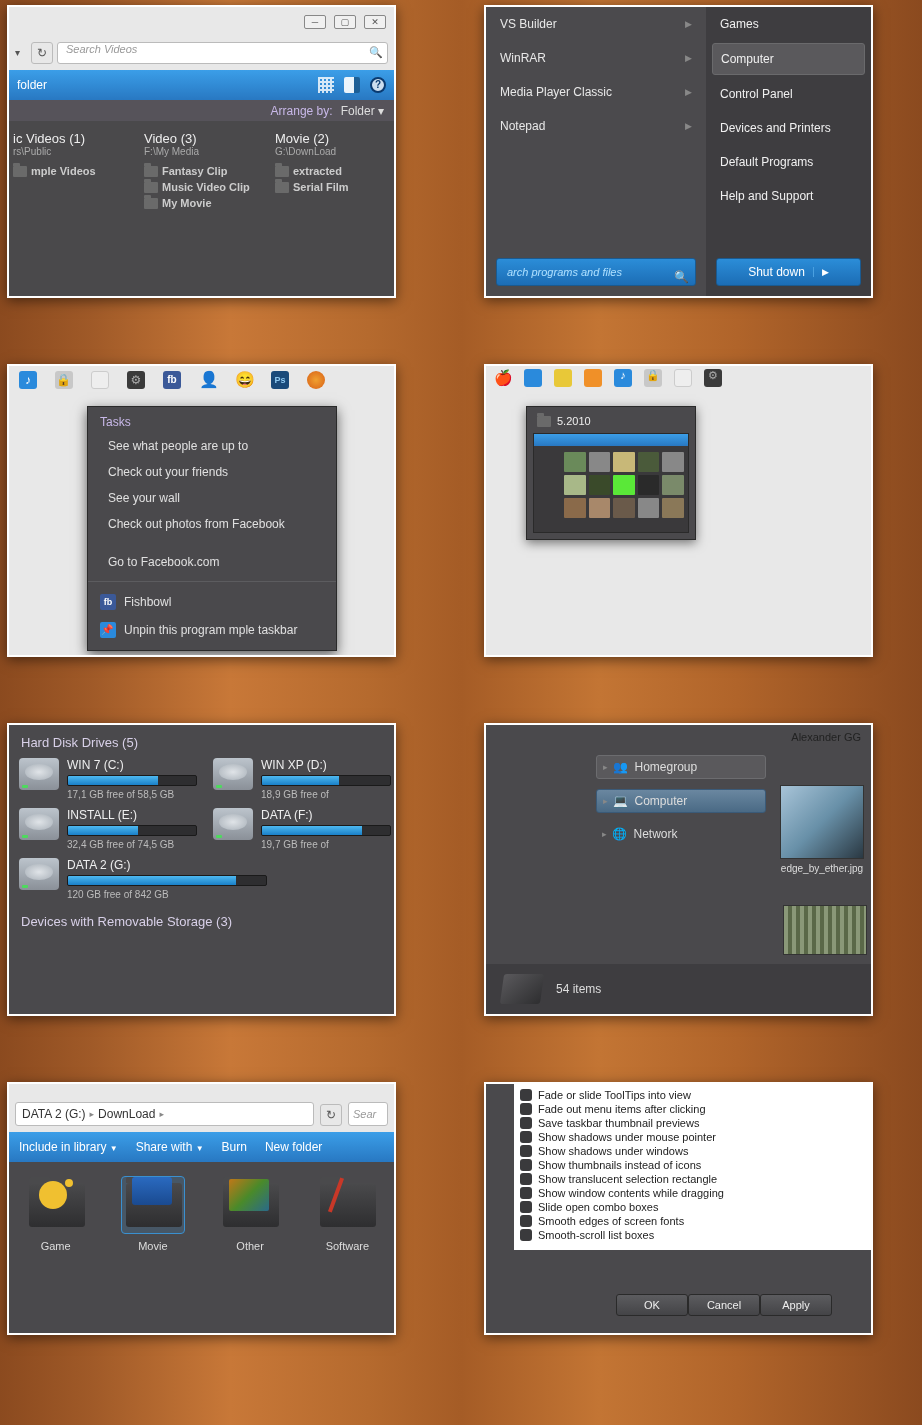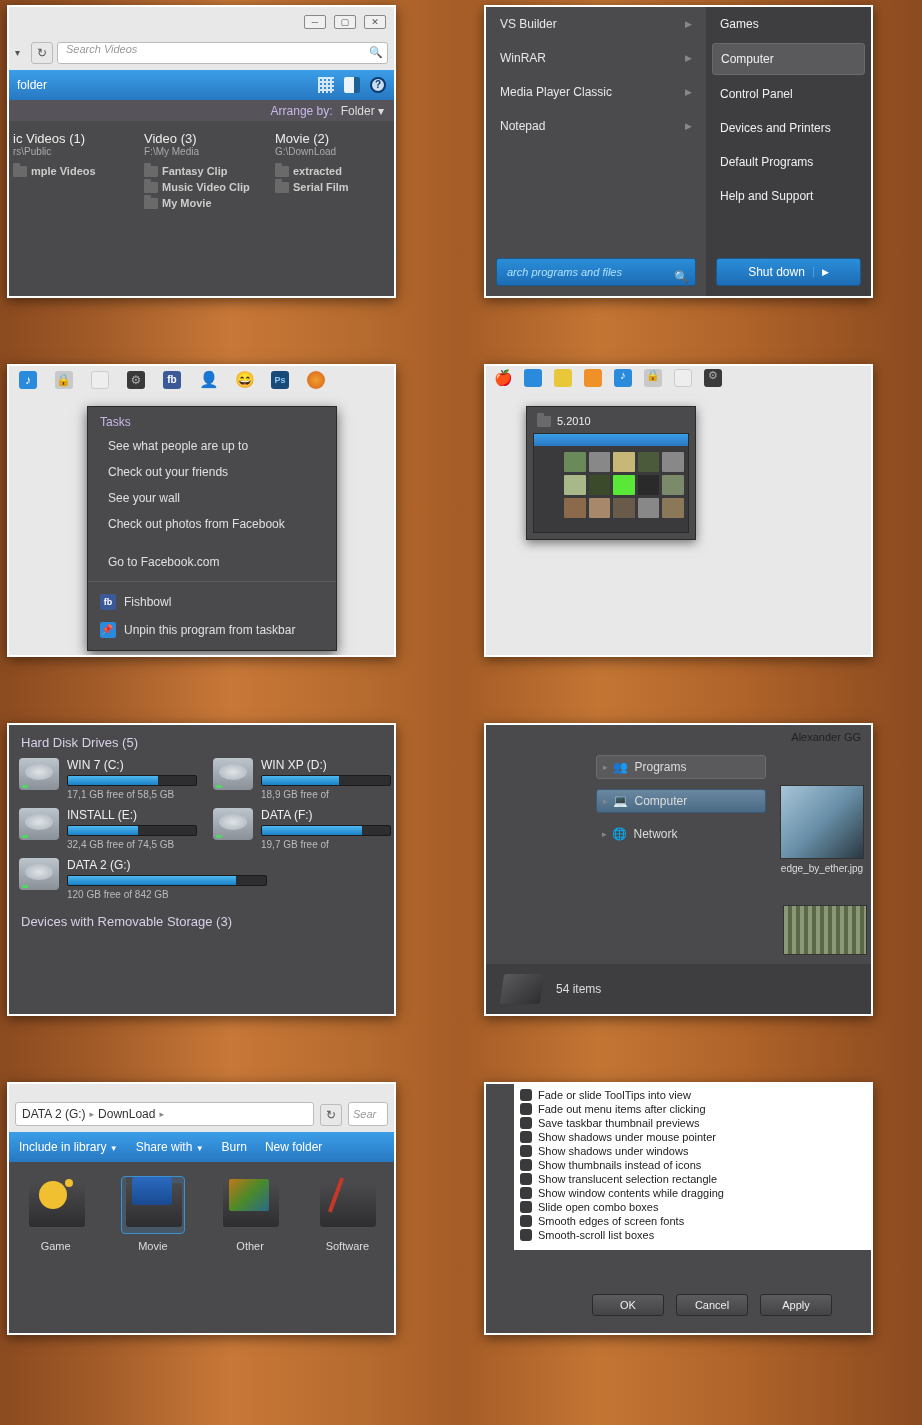--- a/index.html
+++ b/index.html
@@ -108,21 +108,21 @@
   .p7-item{text-align:center;color:#ddd;font-size:11px;width:78px;}
   .p7-ic{width:64px;height:58px;margin:0 auto 6px;border-radius:4px;border:1px solid transparent;position:relative;}
   .p7-item.sel .p7-ic{border:1px solid #3a90d0;background:rgba(58,144,208,.2);}
   .bigfolder{width:56px;height:44px;background:linear-gradient(#4a4a4c,#2e2e30);border-radius:3px;position:absolute;bottom:6px;left:4px;}
   .bigfolder::before{content:"";position:absolute;top:-6px;left:0;width:22px;height:6px;background:#4a4a4c;border-radius:2px 2px 0 0;}
   
   #p8 { left:484px; top:1082px; width:389px; height:253px; background:#4a494c;}
   .p8-white{position:absolute;left:28px;top:0;width:359px;background:#fff;color:#222;font-size:11px;padding:4px 6px 8px;}
   .p8-row{display:flex;align-items:center;gap:6px;padding:1px 0;}
   .p8-chk{width:12px;height:12px;border-radius:3px;background:#3a3a3c;flex-shrink:0;}
-  .p8-btns{position:absolute;left:28px;top:200px;width:330px;display:flex;justify-content:flex-end;gap:12px;padding:10px 12px 0;}
+  .p8-btns{position:absolute;left:28px;top:200px;width:330px;display:flex;justify-content:flex-end;padding:10px 12px 0;}
   .p8-btn{width:72px;height:22px;background:linear-gradient(#5c5c5f,#444447);border:1px solid #2a2a2a;border-radius:3px;color:#eee;font-size:11px;text-align:center;line-height:20px;}
 </style>
 </head>
 <body>
 
 <div class="panel" id="p1">
   <div class="p1-top">
     <div class="p1-winbtns">
       <span>─</span>
       <span>▢</span>
@@ -235,21 +235,21 @@
         <div class="it">Check out photos from Facebook</div>
       </div>
     <div class="it" style="margin-top:12px">Go to Facebook.com</div>
     <hr>
     <div class="it2">
       <span class="ic" style="background:#3b5998;color:#fff;font-size:9px;text-align:center;line-height:16px;font-weight:bold">fb</span>
       <span>Fishbowl</span>
     </div>
     <div class="it2">
       <span class="ic" style="background:#2a8adc;color:#fff;text-align:center;line-height:16px;font-size:10px">📌</span>
-      <span>Unpin this program from taskbar</span>
+      <span>Unpin this program mple taskbar</span>
     </div>
   </div>
 </div>
 
 <div class="panel" id="p4">
   <div class="p4-bar">
     <span style="color:#222;font-size:15px;background:none">🍎</span>
     <span style="background:#2a8adc"></span>
     <span style="background:#e8c838"></span>
     <span style="background:#f09028"></span>
@@ -342,21 +342,21 @@
     </div>
   <div class="p5-h">Devices with Removable Storage (3)</div>
 </div>
 
 <div class="panel" id="p6">
   <div class="p6-user">Alexander GG</div>
   <div class="p6-tree" id="p6tree">
       <div class="p6-node box">
         <span style="color:#888;font-size:9px">▸</span>
     <span>👥</span>
-        <span>Programs</span>
+        <span>Homegroup</span>
       </div>
       <div class="p6-node sel">
         <span style="color:#888;font-size:9px">▸</span>
     <span>💻</span>
         <span>Computer</span>
       </div>
       <div class="p6-node ">
         <span style="color:#888;font-size:9px">▸</span>
     <span>🌐</span>
         <span>Network</span>

